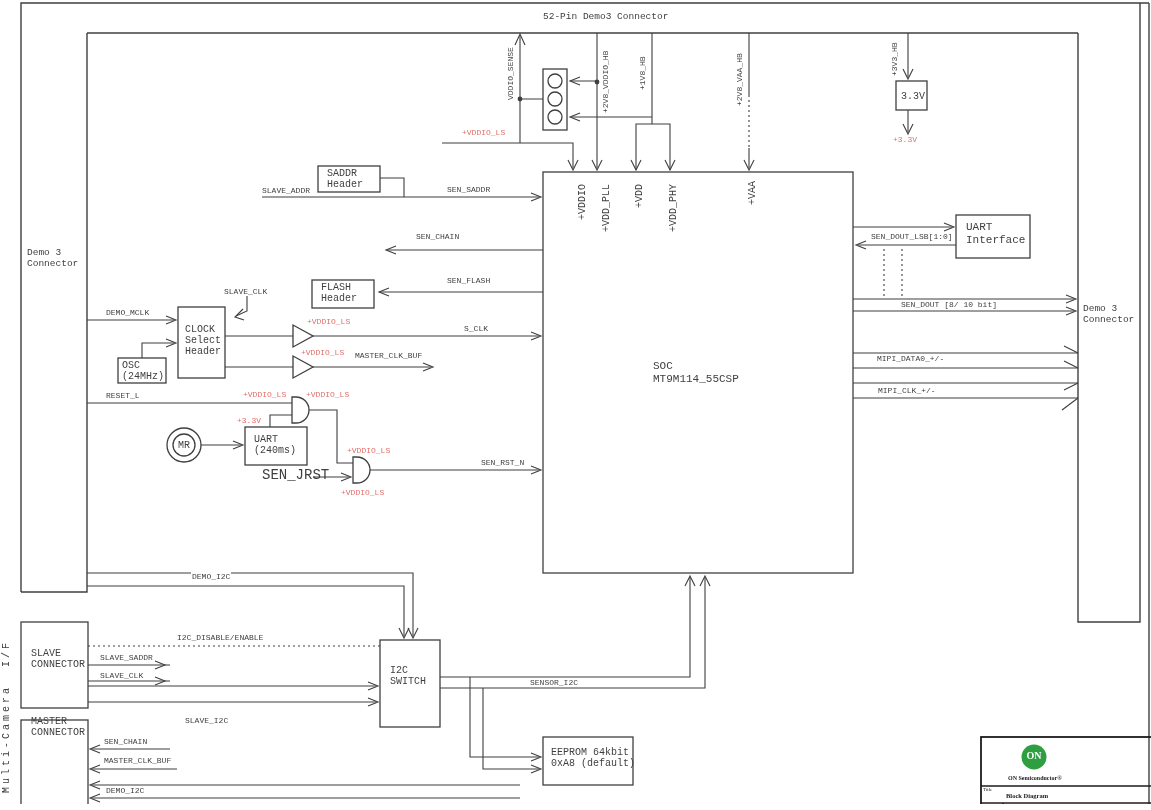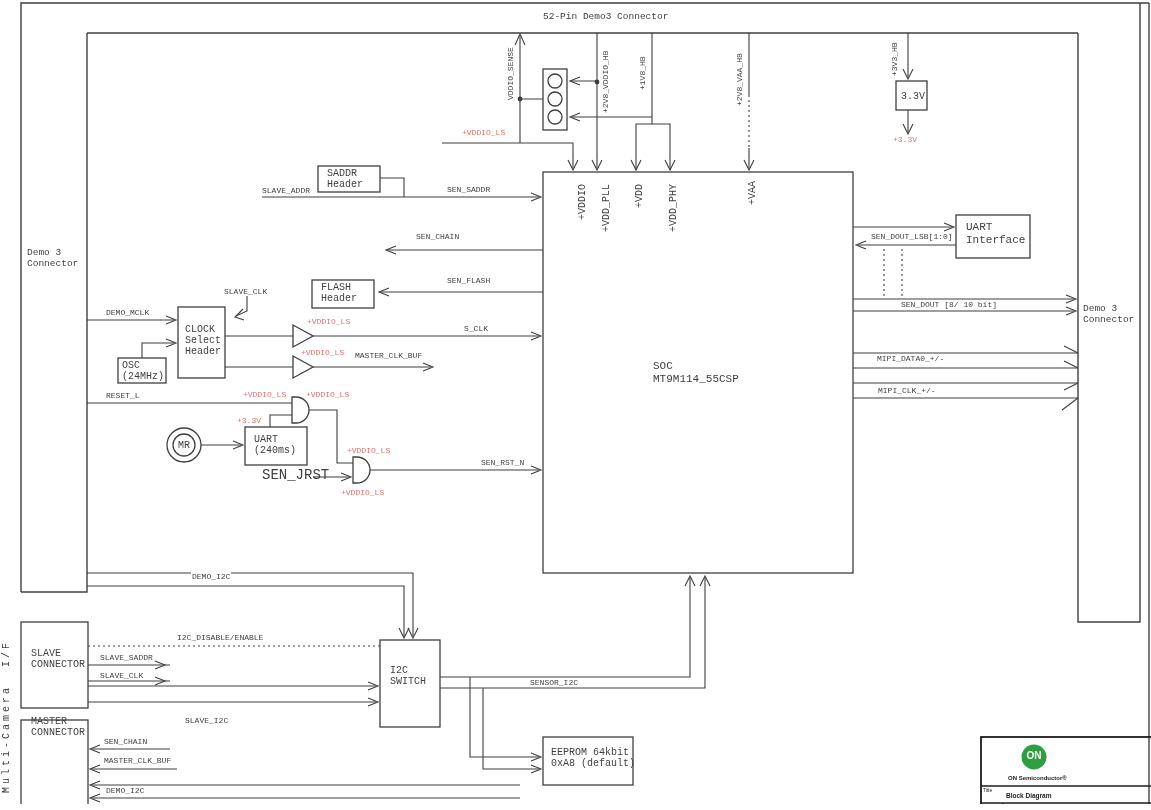--- a/index.html
+++ b/index.html
@@ -10,21 +10,21 @@
   .lab9{position:absolute;font-size:14px;line-height:10px;white-space:pre}
   .red{color:#e0716c}
   .bg{background:#ffffff;padding:0 1px}
   .box{position:absolute;font-size:10px;line-height:11px;white-space:pre}
   .big{position:absolute;font-size:11px;line-height:13px;white-space:pre}
   .t95{position:absolute;font-size:9.5px;line-height:11px;white-space:pre}
   .vlab{position:absolute;font-size:8px;line-height:9px;transform:rotate(-90deg);transform-origin:0 0;white-space:pre}
   .vpin{position:absolute;font-size:10px;line-height:11px;transform:rotate(-90deg);transform-origin:0 0;white-space:pre}
   .vside{position:absolute;font-size:10px;line-height:11px;letter-spacing:3px;
          transform:rotate(-90deg);transform-origin:0 0;white-space:pre}
-  .tb{font-family:Liberation Sans, sans-serif}
+  .tb{font-family:Liberation Serif, serif}
 </style>
 </head>
 <body>
 
 <div class="canvas">
 
 <svg width="1151" height="810" viewBox="0 0 1151 810">
 
   <g fill="none" stroke="#3f3f3f" stroke-width="1.4">
     <path d="M21,592 L21,3 L1149,3"></path>

